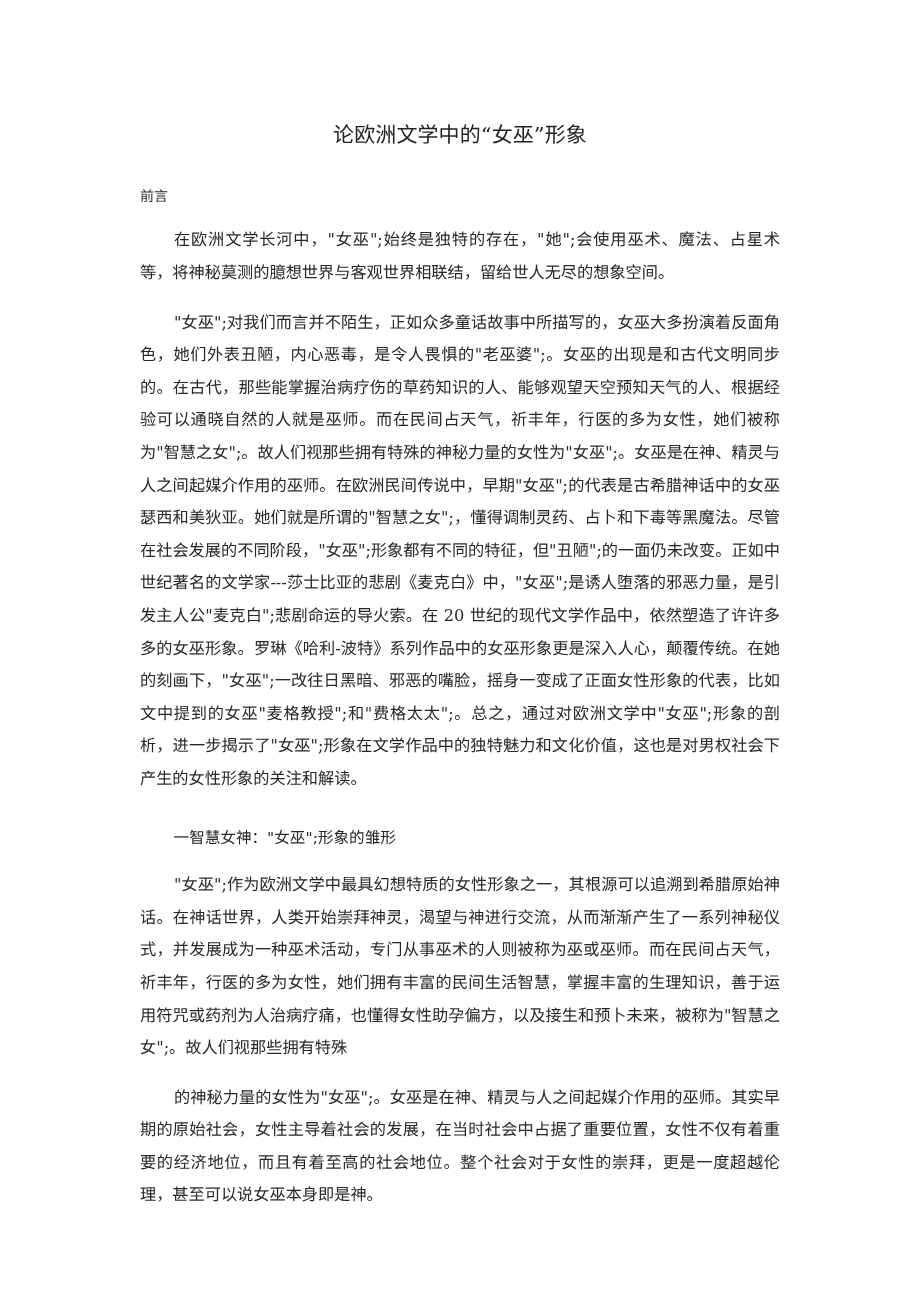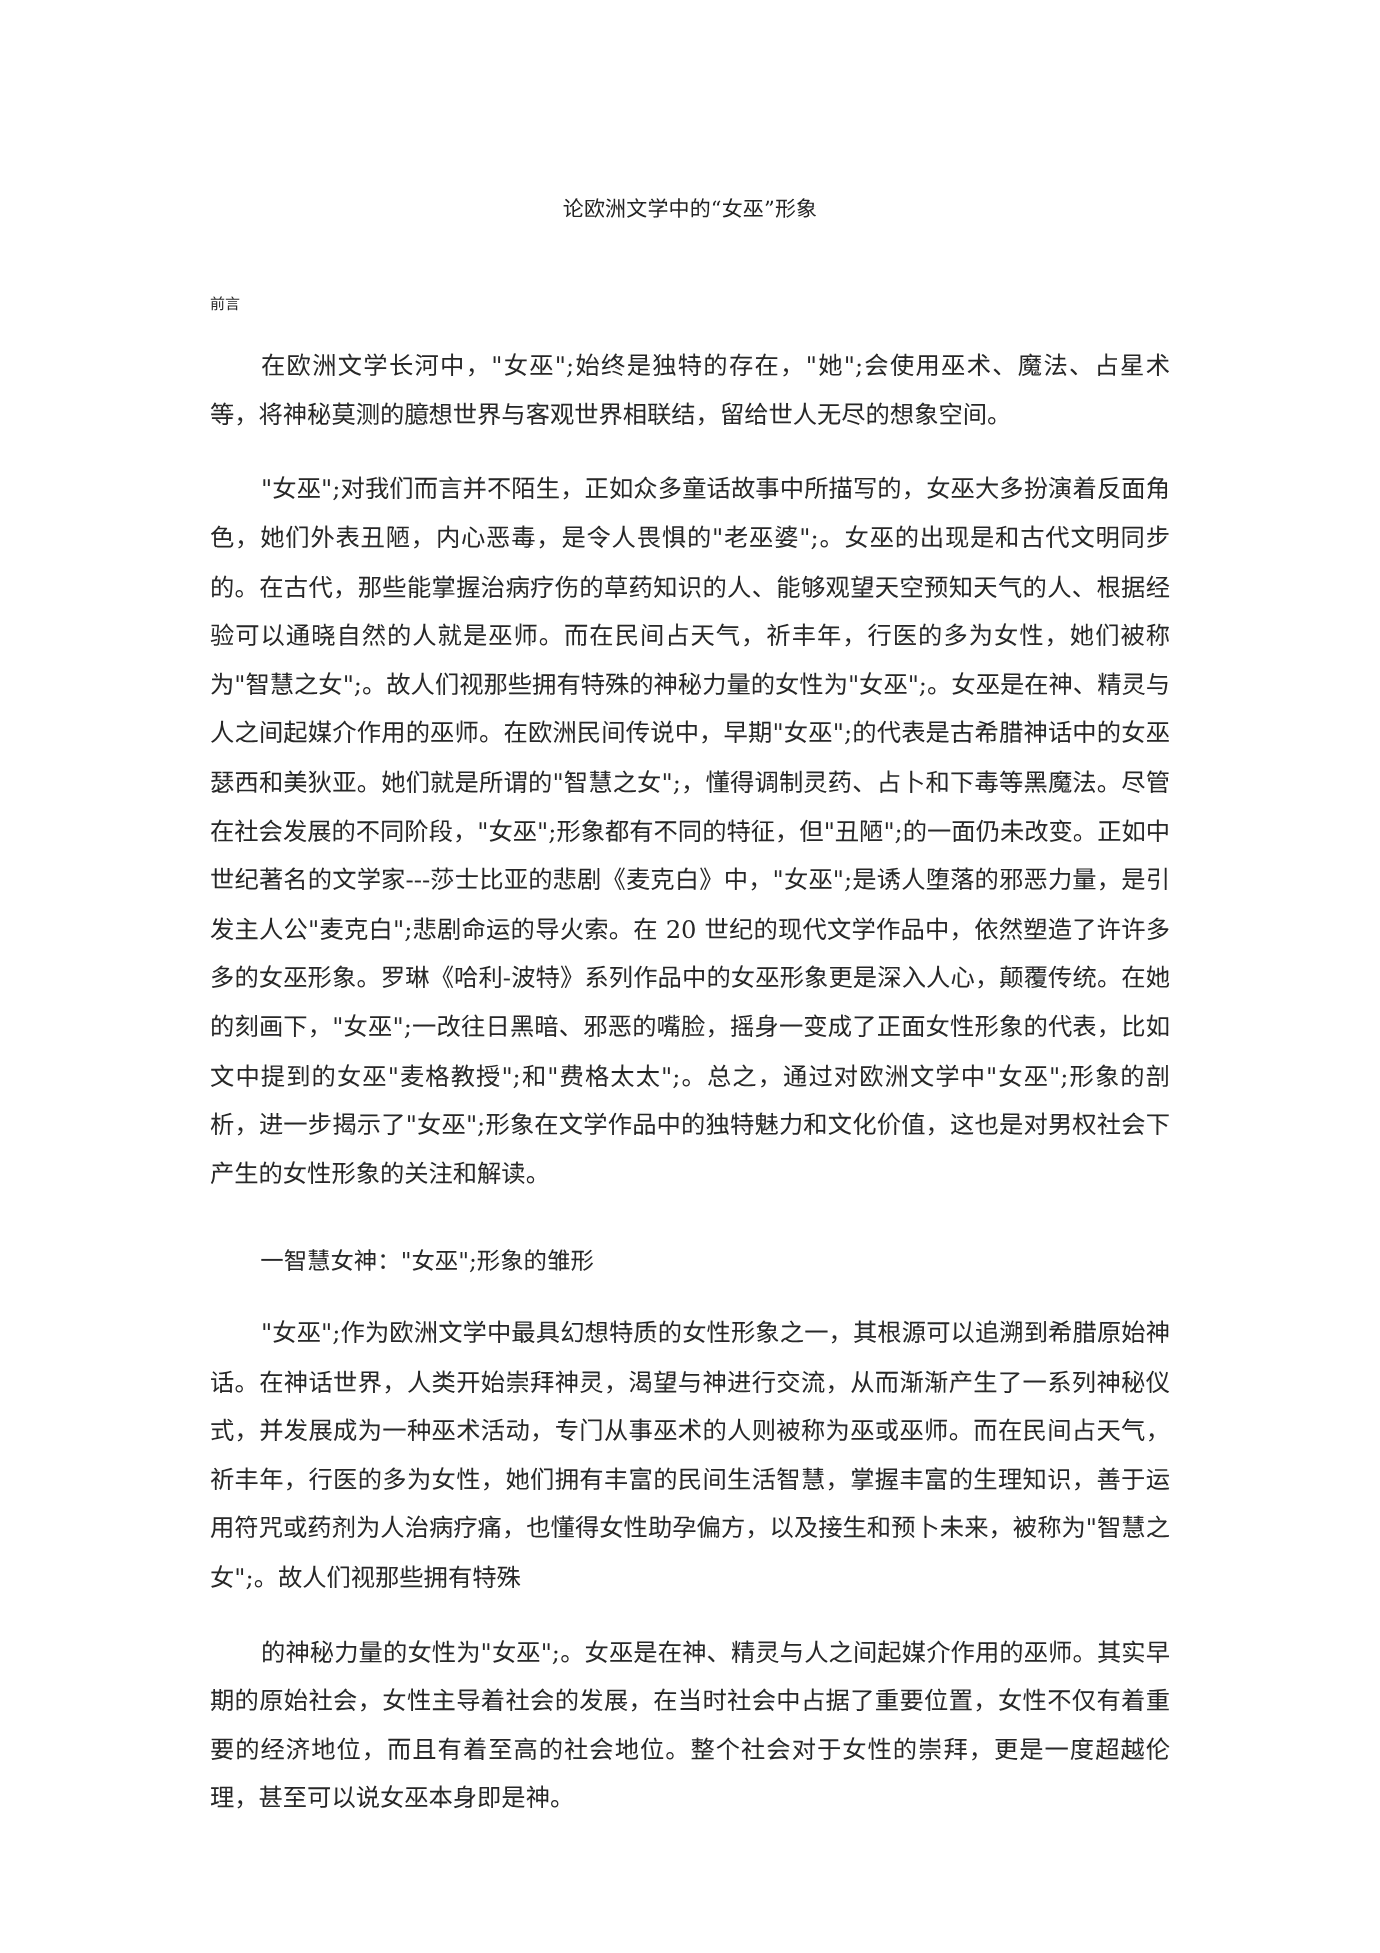--- a/index.html
+++ b/index.html
@@ -29,32 +29,32 @@
   .page-body {
     position: absolute;
     left: 140px;
     top: 0;
     width: 640px;
   }
 
   
   .doc-title {
     text-align: center;
-    font-size: 14px;
+    font-size: 21px;
     line-height: 1.45;
     letter-spacing: 0.1px;
-    margin: 10px;
+    margin: 0;
     padding-top: 120px;
     font-weight: normal;
     color: #232323;
   }
 
   
   .section-label {
-    font-size: 10px;
+    font-size: 14px;
     line-height: 1.5;
     margin: 0;
     padding-top: 36px;
     color: #272727;
   }
 
   
   .para {
     font-size: 16.2px;
     line-height: 32.6px;

